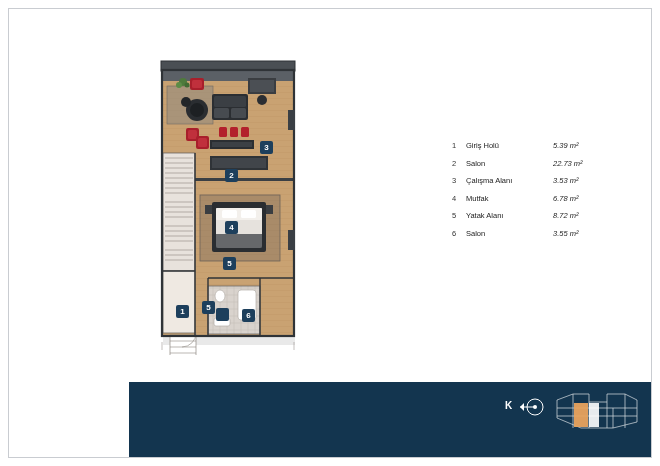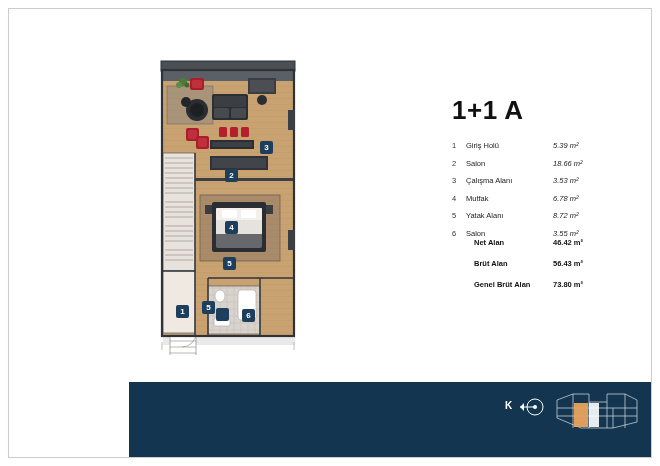--- a/index.html
+++ b/index.html
@@ -226,32 +226,31 @@
     <div class="room-label" style="left:75px;top:119px;">2</div>
     <div class="room-label" style="left:110px;top:91px;">3</div>
     <div class="room-label" style="left:75px;top:171px;">4</div>
     <div class="room-label" style="left:52px;top:251px;">5</div>
     <div class="room-label" style="left:66px;top:258px;" hidden=""></div>
   </div>
 
   <div class="room-label" style="position:absolute;left:223px;top:257px;">5</div>
   <div class="room-label" style="position:absolute;left:242px;top:309px;">6</div>
 
-  <div class="title">1+1 A</div>
 
   <div class="legend">
     <div class="legend-row">
       <span class="legend-num">1</span>
       <span class="legend-label">Giriş Holü</span>
       <span class="legend-area">5.39 m²</span>
     </div>
     <div class="legend-row">
       <span class="legend-num">2</span>
       <span class="legend-label">Salon</span>
-      <span class="legend-area">18.66 m²</span>
+      <span class="legend-area">22.73 m²</span>
     </div>
     <div class="legend-row">
       <span class="legend-num">3</span>
       <span class="legend-label">Çalışma Alanı</span>
       <span class="legend-area">3.53 m²</span>
     </div>
     <div class="legend-row">
       <span class="legend-num">4</span>
       <span class="legend-label">Mutfak</span>
       <span class="legend-area">6.78 m²</span>
@@ -261,34 +260,20 @@
       <span class="legend-label">Yatak Alanı</span>
       <span class="legend-area">8.72 m²</span>
     </div>
     <div class="legend-row">
       <span class="legend-num">6</span>
       <span class="legend-label">Salon</span>
       <span class="legend-area">3.55 m²</span>
     </div>
   </div>
 
-  <div class="totals">
-    <div class="tot-row">
-      <span class="tot-label">Net Alan</span>
-      <span class="tot-val">46.42 m²</span>
-    </div>
-    <div class="tot-row">
-      <span class="tot-label">Brüt Alan</span>
-      <span class="tot-val">56.43 m²</span>
-    </div>
-    <div class="tot-row">
-      <span class="tot-label">Genel Brüt Alan</span>
-      <span class="tot-val">73.80 m²</span>
-    </div>
-  </div>
 
   <div class="bottombar">
     <div class="notch"></div>
   </div>
 
   <div class="compass">
     <span class="k">K</span>
     <svg width="30" height="22" viewBox="0 0 30 22">
       <circle cx="17" cy="11" r="8" fill="none" stroke="#ffffff" stroke-width="1"></circle>
       <path d="M17 11 L2 11" stroke="#ffffff" stroke-width="1"></path>

